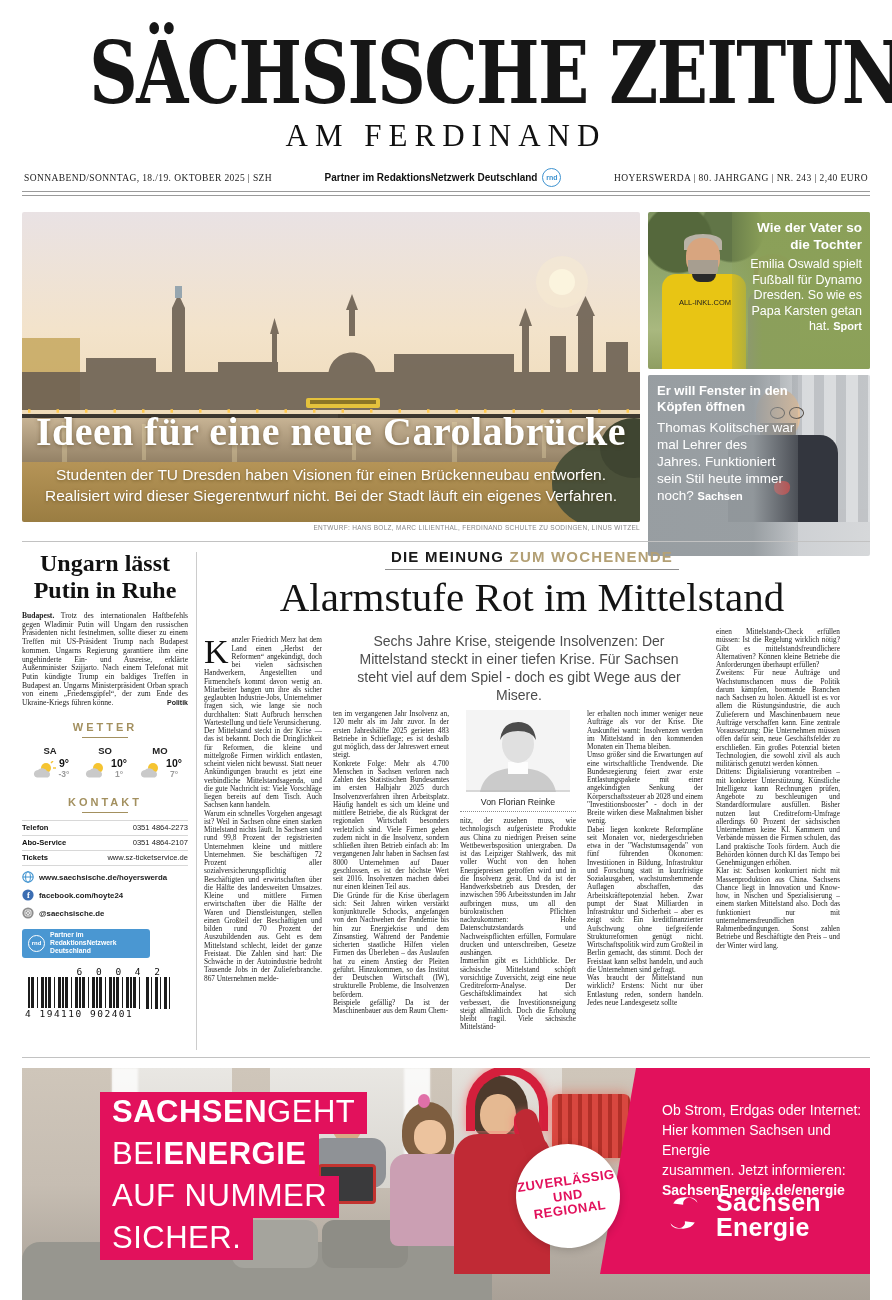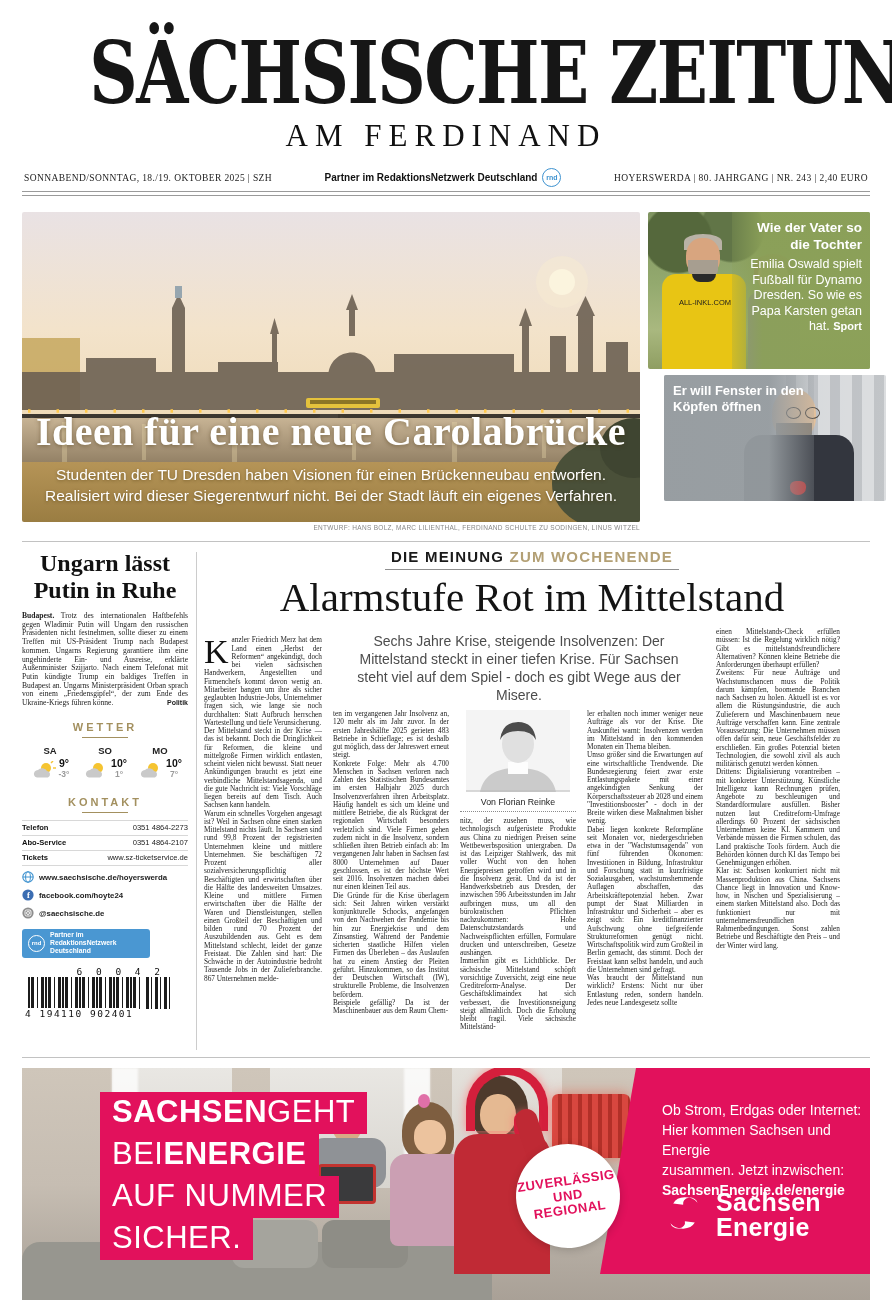--- a/index.html
+++ b/index.html
@@ -23,21 +23,21 @@
   .lead-headline{position:absolute;left:14px;top:196px;width:600px;color:#fff;
                  font-family:"Liberation Serif",serif;font-weight:bold;font-size:40px;letter-spacing:.5px;
                  text-shadow:0 1px 4px rgba(60,40,0,.45);white-space:nowrap;}
   .lead-sub{position:absolute;left:0;right:0;top:252px;text-align:center;color:#fff;
             font-size:15.5px;font-weight:normal;line-height:21px;text-shadow:0 1px 3px rgba(70,50,10,.5);}
   .lead-credit{position:absolute;top:524px;left:22px;width:618px;text-align:right;
                font-size:6.5px;color:#888;letter-spacing:.3px;}
   
   .teaser{position:absolute;left:648px;width:222px;overflow:hidden;border-radius:2px;}
   .teaser1{top:212px;height:157px;}
-  .teaser2{top:375px;height:126px;margin-left:16px;}
+  .teaser2{top:375px;height:181px;}
   .t1-bg{position:absolute;inset:0;background:linear-gradient(180deg,#7f9460 0%,#93a96e 45%,#a9b87f 75%,#8f9e62 100%);}
   .t1-trees{position:absolute;left:0;top:0;width:120px;height:90px;
             background:radial-gradient(circle at 25% 30%,#55683c 0 30%,transparent 32%),
                        radial-gradient(circle at 70% 20%,#617547 0 28%,transparent 30%);}
   .dad{position:absolute;left:14px;top:26px;width:86px;height:131px;}
   .dad .head{position:absolute;left:24px;top:0;width:34px;height:38px;background:#d8a57f;border-radius:46% 46% 44% 44%;}
   .dad .hair{position:absolute;left:22px;top:-4px;width:38px;height:16px;background:#b9b2a6;border-radius:50% 50% 0 0;}
   .dad .beard{position:absolute;left:26px;top:22px;width:30px;height:18px;background:#a79e90;border-radius:0 0 45% 45%;}
   .dad .jersey{position:absolute;left:0;top:36px;width:84px;height:95px;background:#e8c javascript514;background:#e8c514;border-radius:14px 14px 0 0;}
   .dad .collar{position:absolute;left:30px;top:36px;width:24px;height:8px;background:#2a2a2a;border-radius:0 0 10px 10px;}
@@ -298,20 +298,22 @@
           <div class="g1"></div>
           <div class="g2"></div>
         </div>
       <div class="beard"></div>
       <div class="hoodie"></div>
       <div class="tongue"></div>
     </div>
     <div class="t2-overlay"></div>
     <div class="t2-text">
       <div class="t-title">Er will Fenster in den Köpfen öffnen</div>
+      <div class="t-teaser"><span>Thomas Kolitscher war mal Lehrer des Jahres. Funktioniert sein Stil heute immer noch?</span>
+        <span class="t-section">Sachsen</span></div>
     </div>
   </div>
 
   <div class="rule rule-1"></div>
 
   <div class="leftcol">
     <div class="news-headline">Ungarn lässt Putin in Ruhe</div>
     <div class="news-text">
       <span class="dateline">Budapest.</span>
       <span>Trotz des internationalen Haftbefehls gegen Wladimir Putin will Ungarn den russischen Präsidenten nicht festnehmen, sollte dieser zu einem Treffen mit US-Präsident Trump nach Budapest kommen. Ungarns Regierung garantiere ihm eine ungehinderte Ein- und Ausreise, erklärte Außenminister Szijjarto. Nach einem Telefonat mit Putin kündigte Trump ein baldiges Treffen in Budapest an. Ungarns Ministerpräsident Orban sprach von einem „Friedensgipfel“, der zum Ende des Ukraine-Kriegs führen könne.</span>
@@ -528,21 +530,21 @@
         </div>
       <div class="claim-line">
           <span>SICHER.</span>
         </div>
     </div>
 
     <div class="ad-panel">
       <div class="ad-copy">
         <div>Ob Strom, Erdgas oder Internet:</div>
         <div>Hier kommen Sachsen und Energie</div>
-        <div>zusammen. Jetzt inzwischen:</div>
+        <div>zusammen. Jetzt informieren:</div>
         <div class="link">SachsenEnergie.de/energie</div>
       </div>
       <div class="ad-logo">
         <span>
           <svg width="44" height="44" viewBox="0 0 44 44">
             <path d="M34,10 a14,11 0 0 0 -24,4 l10,0 a6,5 0 0 1 14,-4z" fill="#fff" transform="rotate(8 22 22)"></path>
             <path d="M10,34 a14,11 0 0 0 24,-4 l-10,0 a6,5 0 0 1 -14,4z" fill="#fff" transform="rotate(8 22 22)"></path>
           </svg>
         </span>
         <span class="name"><span>Sachsen</span><br><span>Energie</span></span>

